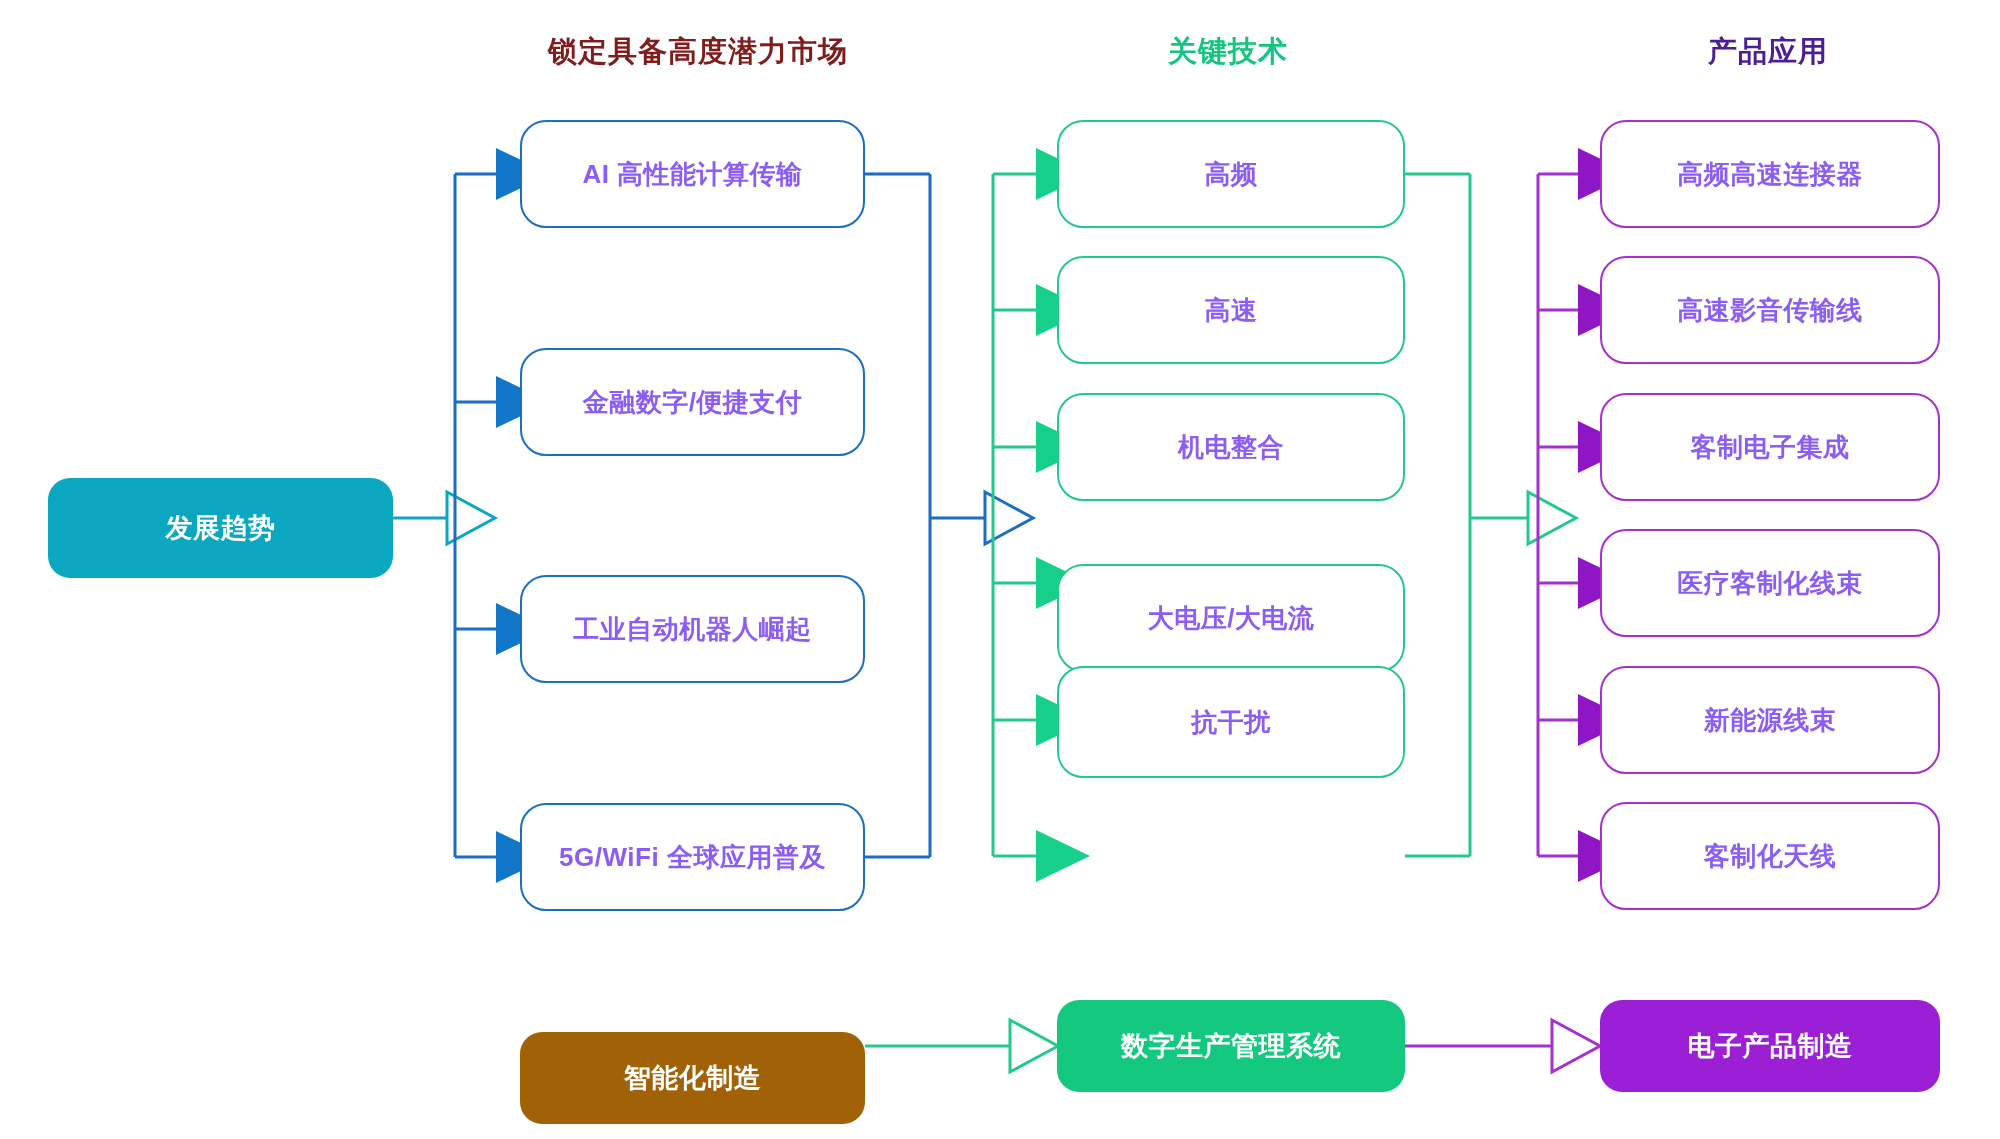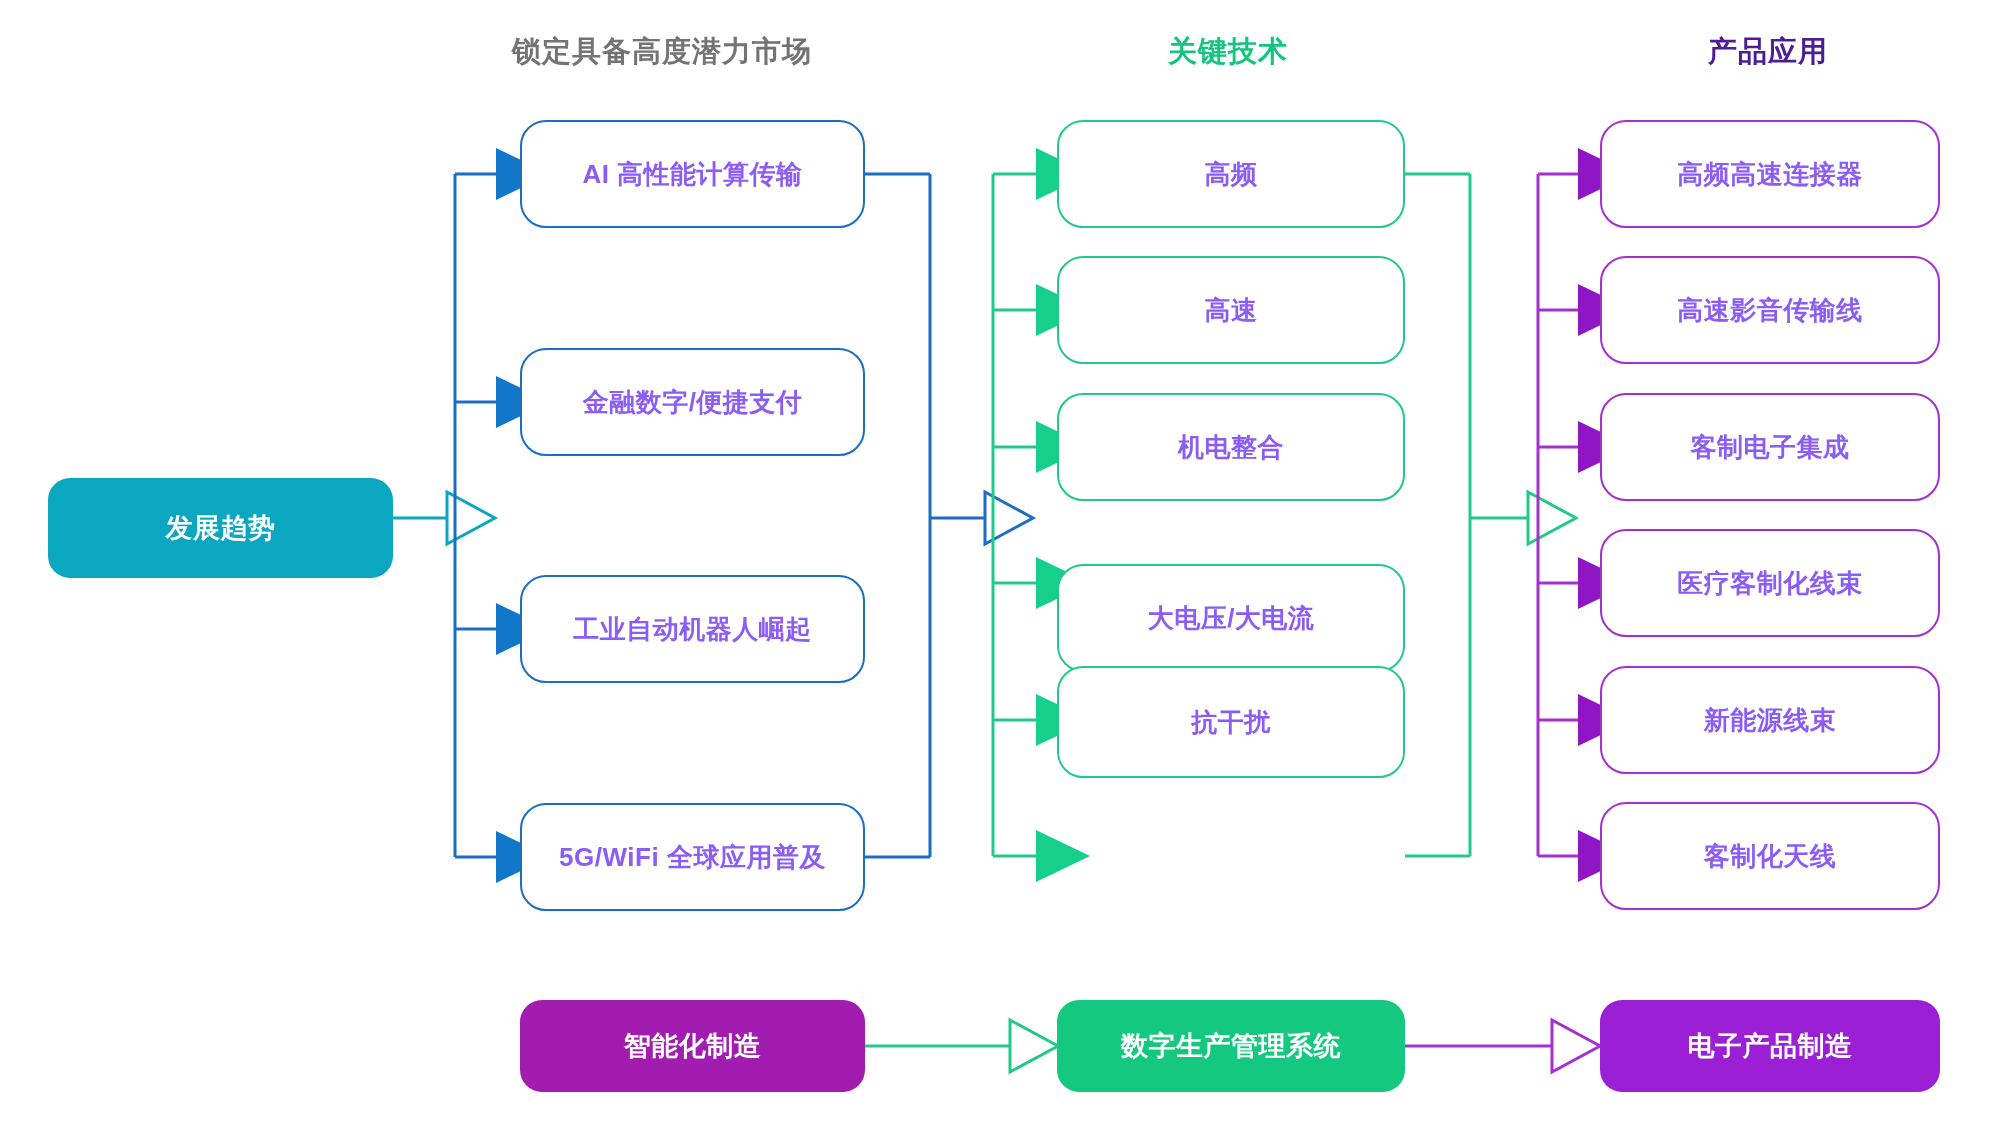--- a/index.html
+++ b/index.html
@@ -151,21 +151,21 @@
     <g>
       <line x1="865" y1="1046" x2="1010" y2="1046" stroke="#23c98a" stroke-width="3"></line>
       <polygon points="1010,1020 1058,1046 1010,1072" fill="#ffffff" stroke="#23c98a" stroke-width="3"></polygon>
     </g>
     <g>
       <line x1="1405" y1="1046" x2="1552" y2="1046" stroke="#a62fd0" stroke-width="3"></line>
       <polygon points="1552,1020 1600,1046 1552,1072" fill="#ffffff" stroke="#a62fd0" stroke-width="3"></polygon>
     </g>
   </svg>
 
-  <div class="col-header" style="left:662px; top:32px; color:#737373;">锁定具备高度潜力市场</div>
+  <div class="col-header" style="left:698px; top:32px; color:#7f1d1d;">锁定具备高度潜力市场</div>
   <div class="col-header" style="left:1228px; top:32px; color:#16c47f;">关键技术</div>
   <div class="col-header" style="left:1768px; top:32px; color:#4c1d95;">产品应用</div>
 
   <div class="node filled trend" style="left:48px; top:478px; width:345px; height:100px; background:#0ba6bf;">发展趋势</div>
 
   <div class="node outline" style="left:520px; top:120px; width:345px; height:108px; border-color:#1b6ec2;">AI 高性能计算传输</div>
   <div class="node outline" style="left:520px; top:348px; width:345px; height:108px; border-color:#1b6ec2;">金融数字/便捷支付</div>
   <div class="node outline" style="left:520px; top:575px; width:345px; height:108px; border-color:#1b6ec2;">工业自动机器人崛起</div>
   <div class="node outline" style="left:520px; top:803px; width:345px; height:108px; border-color:#1b6ec2;">5G/WiFi 全球应用普及</div>
 
@@ -175,17 +175,17 @@
   <div class="node outline" style="left:1057px; top:529px; width:348px; height:108px; border-color:#23c98a;margin-top:35px;">大电压/大电流</div>
   <div class="node outline" style="left:1057px; top:666px; width:348px; height:112px; border-color:#23c98a;">抗干扰</div>
 
   <div class="node outline" style="left:1600px; top:120px; width:340px; height:108px; border-color:#a62fd0;">高频高速连接器</div>
   <div class="node outline" style="left:1600px; top:256px; width:340px; height:108px; border-color:#a62fd0;">高速影音传输线</div>
   <div class="node outline" style="left:1600px; top:393px; width:340px; height:108px; border-color:#a62fd0;">客制电子集成</div>
   <div class="node outline" style="left:1600px; top:529px; width:340px; height:108px; border-color:#a62fd0;">医疗客制化线束</div>
   <div class="node outline" style="left:1600px; top:666px; width:340px; height:108px; border-color:#a62fd0;">新能源线束</div>
   <div class="node outline" style="left:1600px; top:802px; width:340px; height:108px; border-color:#a62fd0;">客制化天线</div>
 
-  <div class="node filled bottom" style="left:520px; top:1000px; width:345px; height:92px; background:#a21caf;">智能化制造</div>
+  <div class="node filled bottom" style="left:520px; top:1032px; width:345px; height:92px; background:#a16207;">智能化制造</div>
   <div class="node filled bottom" style="left:1057px; top:1000px; width:348px; height:92px; background:#14c97f;">数字生产管理系统</div>
   <div class="node filled bottom" style="left:1600px; top:1000px; width:340px; height:92px; background:#9b1fd4;text-align:right;">电子产品制造</div>
 
 </div>
 
 </body></html>

